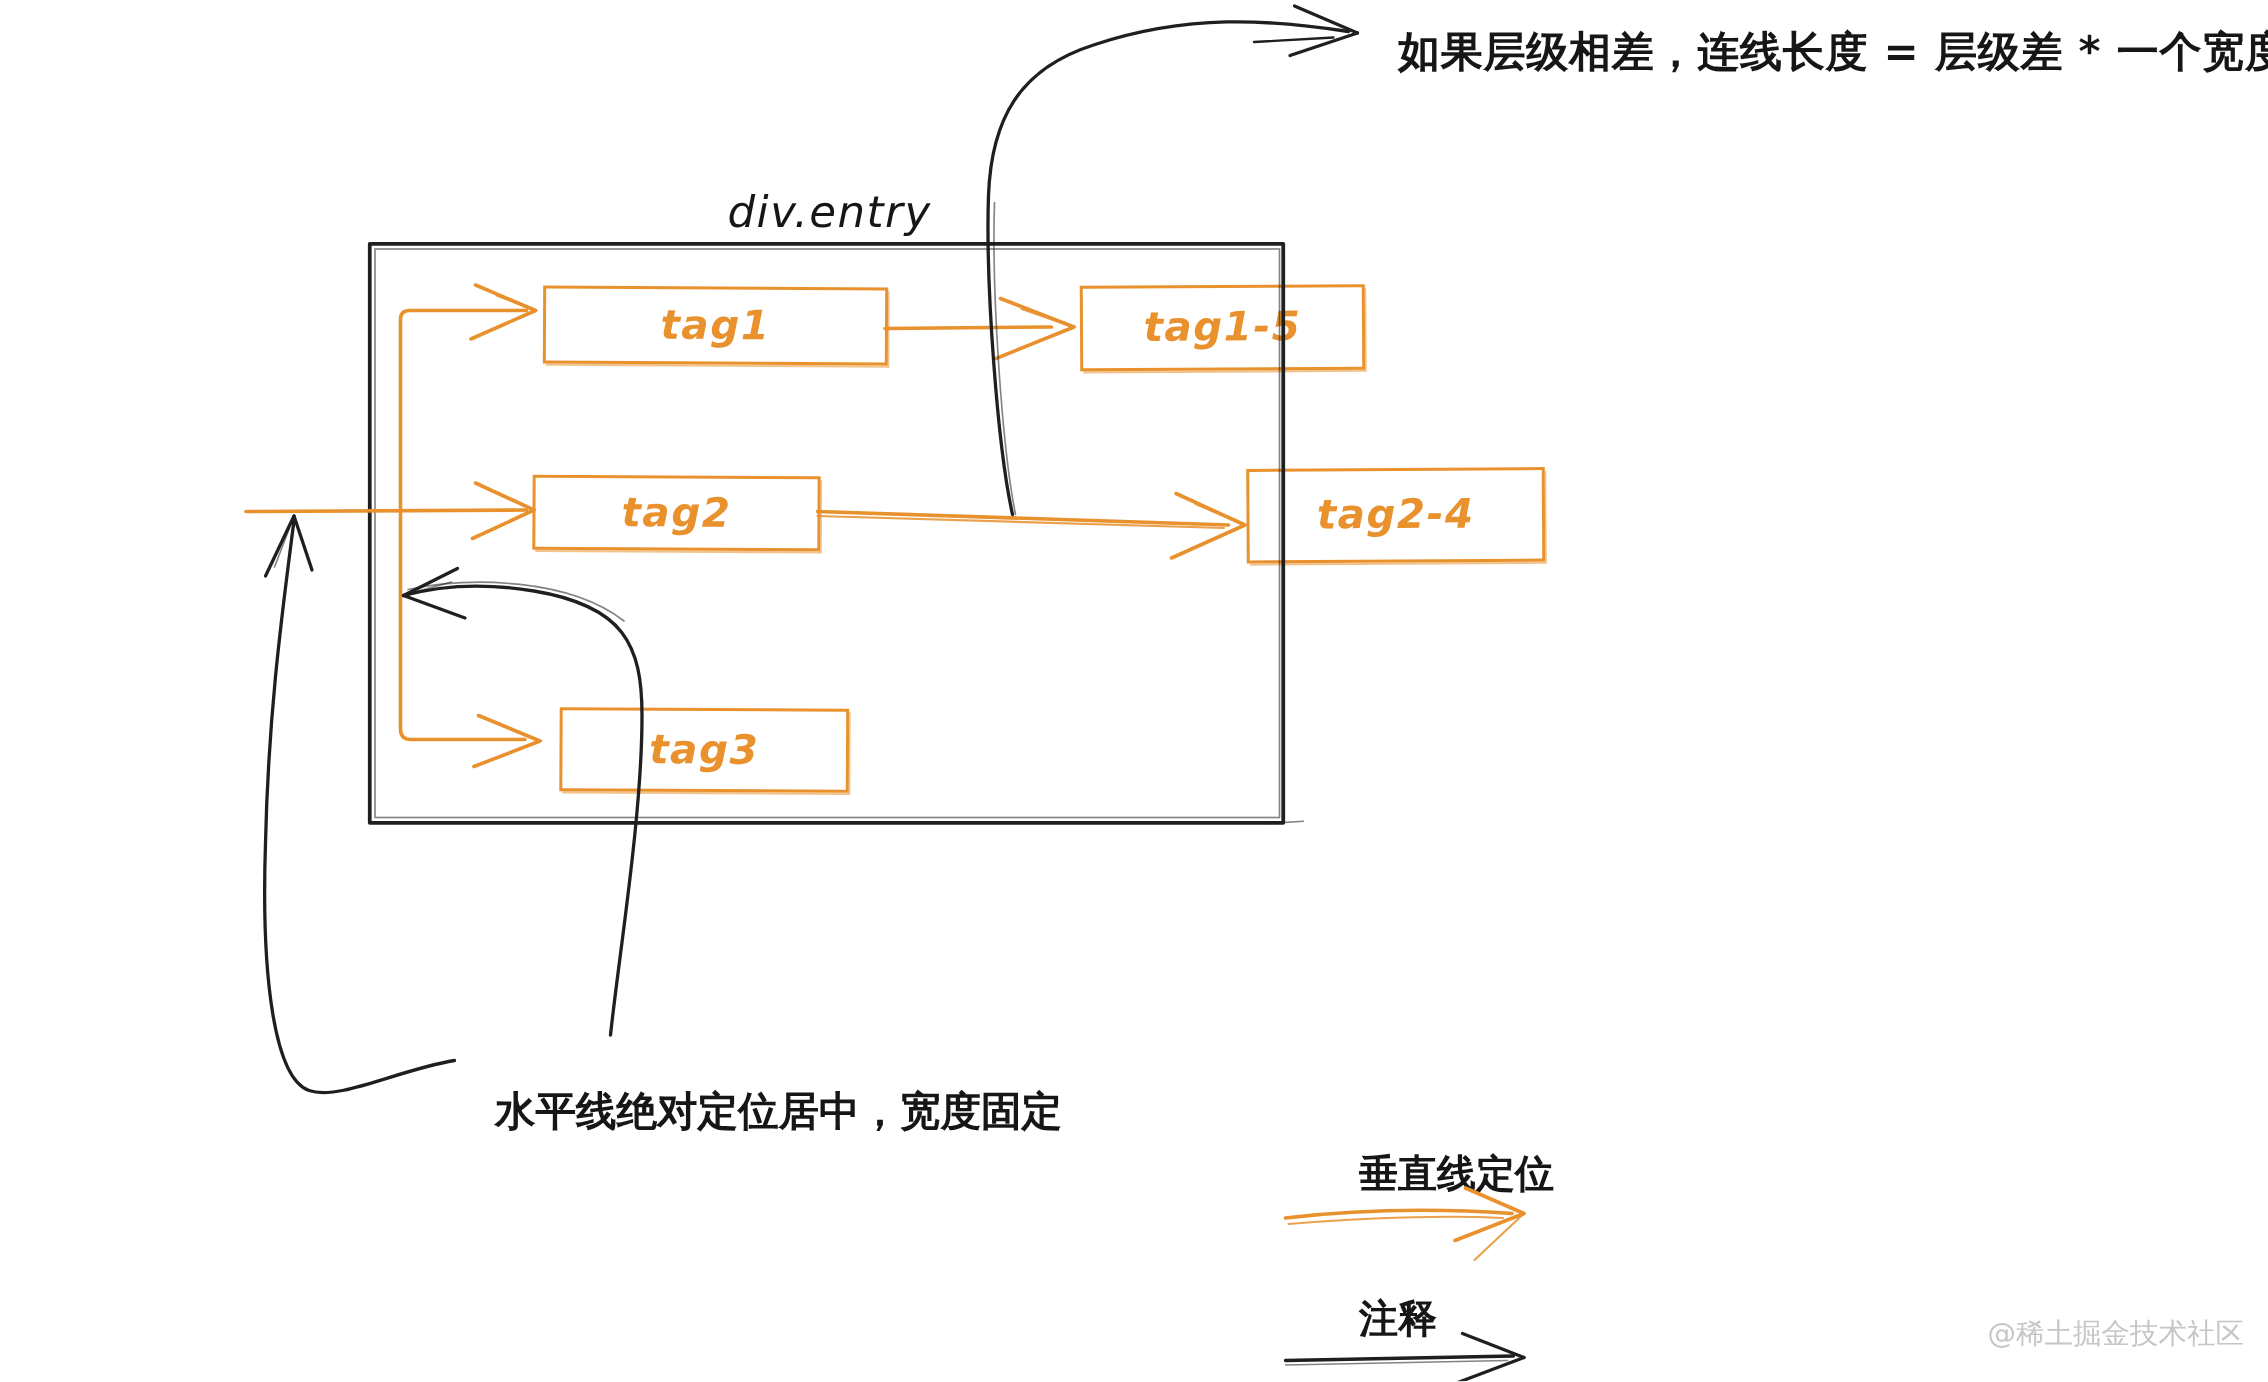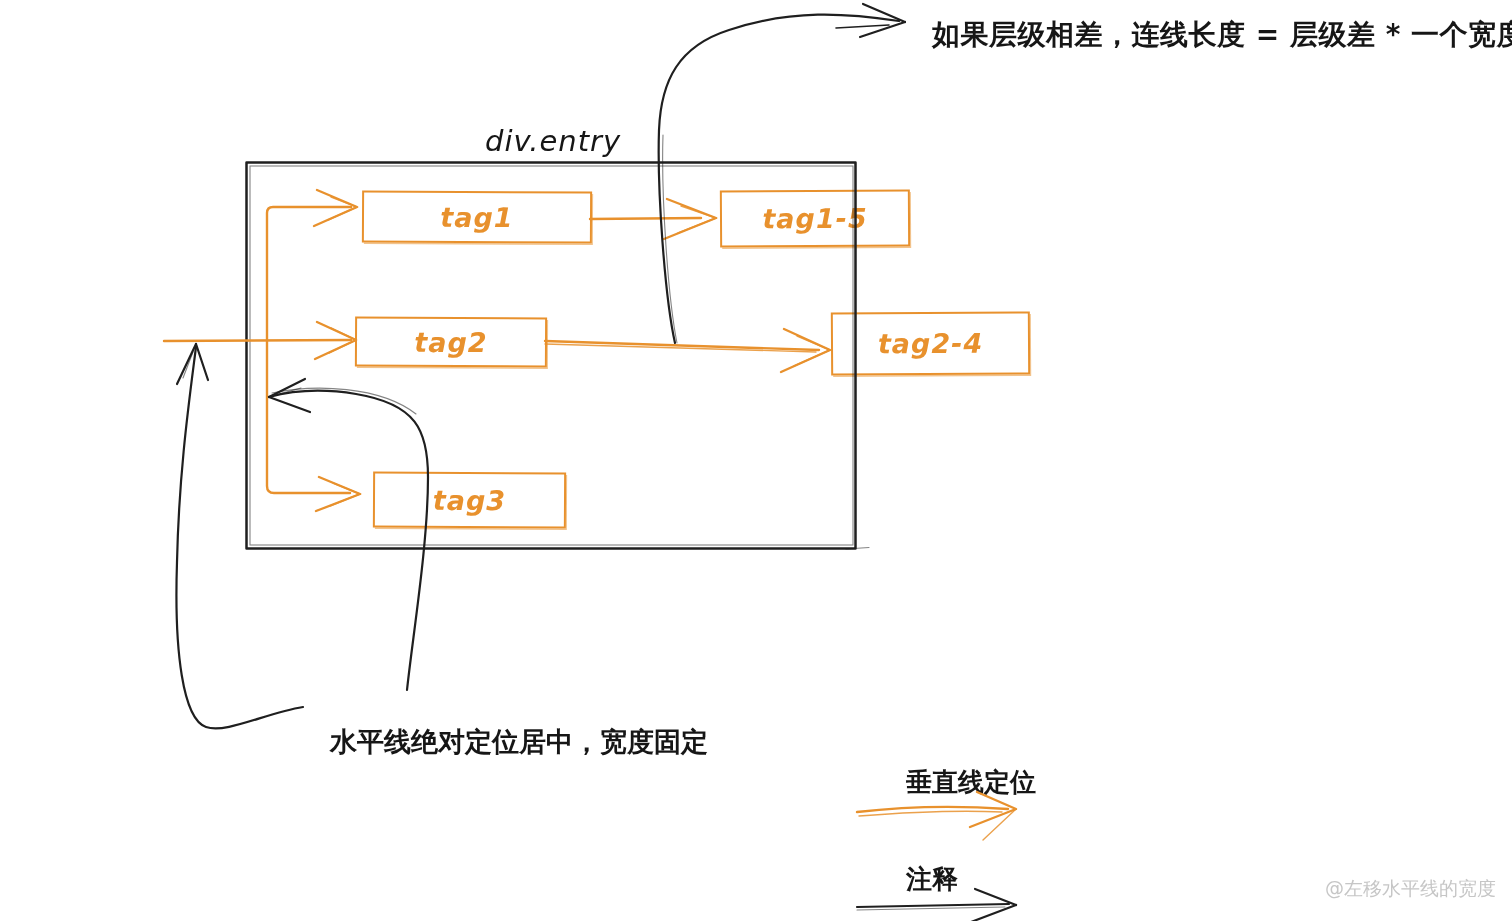--- a/index.html
+++ b/index.html
@@ -81,21 +81,21 @@
   <div class="txt cjk rule-note" style="left:932px; top:16px;">如果层级相差，连线长度 = 层级差 * 一个宽度</div>
 
   <div class="txt cjk pos-note" style="left:330px; top:702px;margin-top:20px;">
     <div>水平线绝对定位居中，宽度固定</div>
   </div>
 
   <div class="txt cjk legend-label" style="left:906px; top:765px;">垂直线定位</div>
 
   <div class="txt cjk legend-label" style="left:906px; top:862px;">注释</div>
 
-  <div class="txt watermark" style="left:1325px; top:876px;">@左移水平线的宽度</div>
+  <div class="txt watermark" style="left:1325px; top:876px;">@稀土掘金技术社区</div>
 
   <svg class="wires" width="1512" height="921" viewBox="0 0 1512 921">
 
     <g>
       <rect class="k" x="246.5" y="162.5" width="609" height="386" style="stroke-width:2.5"></rect>
       <rect class="k2" x="250" y="166" width="603" height="379"></rect>
       <path class="k2" d="M846 549 L869 547.5"></path>
     </g>
 
     <g>

